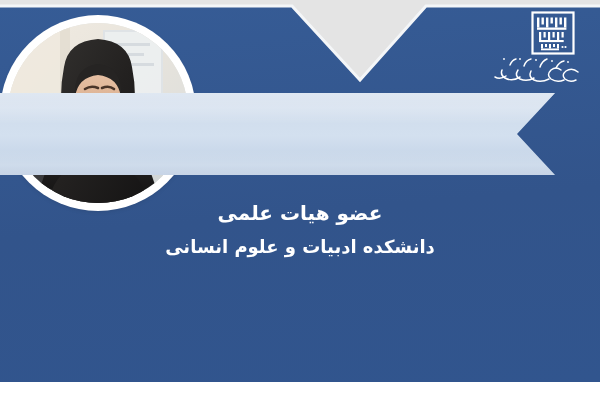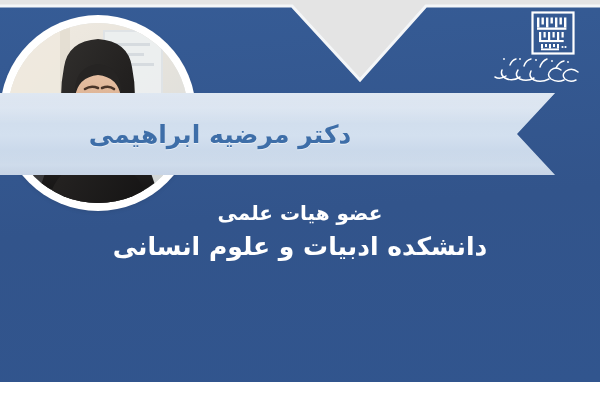--- a/index.html
+++ b/index.html
@@ -140,21 +140,21 @@
     color: #ffffff;
     direction: rtl;
   }
   .subtitle-line-1 {
     font-size: 20px;
     font-weight: bold;
     line-height: 34px;
     letter-spacing: 0;
   }
   .subtitle-line-2 {
-    font-size: 25px;
+    font-size: 18px;
     font-weight: bold;
     line-height: 34px;
     letter-spacing: 0;
   }
 
   
   .logo-block {
     position: absolute;
     right: 18px;
     top: 6px;
@@ -252,21 +252,20 @@
         <path d="M84 93 q7 4 14 -1" stroke="#a4615a" stroke-width="2.4" fill="none" stroke-linecap="round"></path>
 
         <path d="M78 100 q12 8 24 0 q-12 7 -24 0 z" fill="#c79a7c" opacity="0.5"></path>
       </svg>
     </div>
   </div>
 
   <div class="name-ribbon">
     <div class="ribbon-sheen"></div>
   </div>
-  <div class="name-text">دکتر مرضیه ابراهیمی</div>
 
   <div class="subtitle-block">
     <div class="subtitle-line-1">عضو هیات علمی</div>
     <div class="subtitle-line-2">دانشکده ادبیات و علوم انسانی</div>
   </div>
 
   <div class="logo-block">
     <div class="logo-mark">
       <svg viewBox="0 0 46 46" aria-hidden="true">
         <rect x="2.5" y="2.5" width="41" height="41" fill="none" stroke="#ffffff" stroke-width="2.2"></rect>

